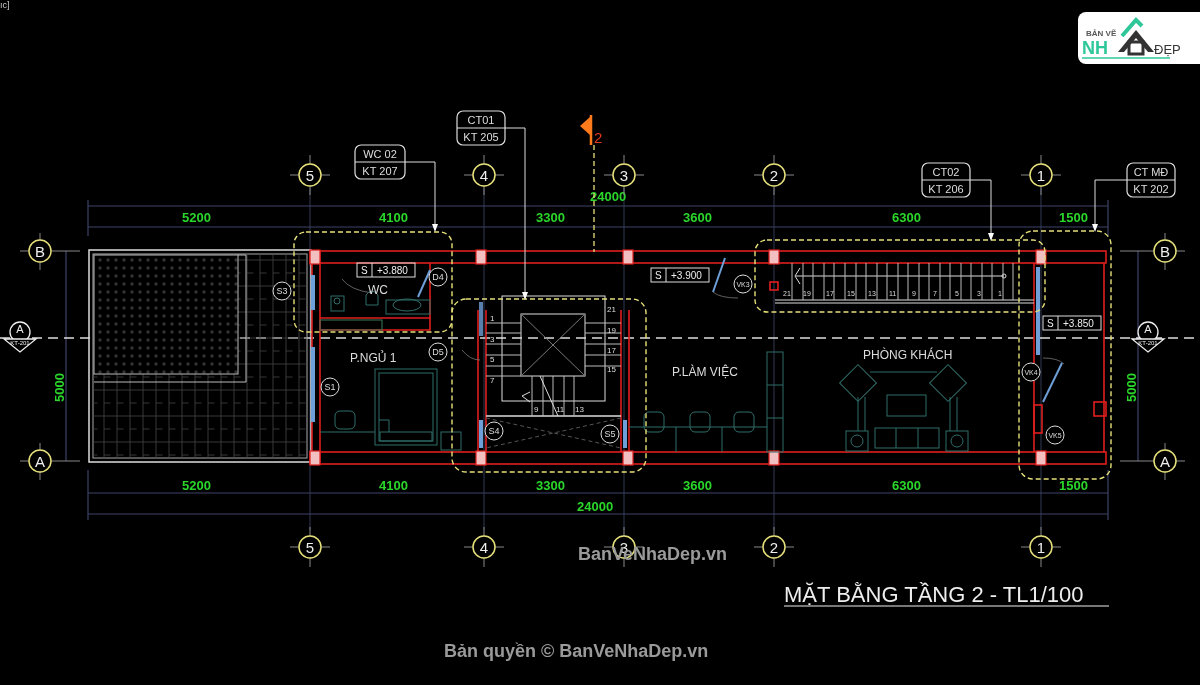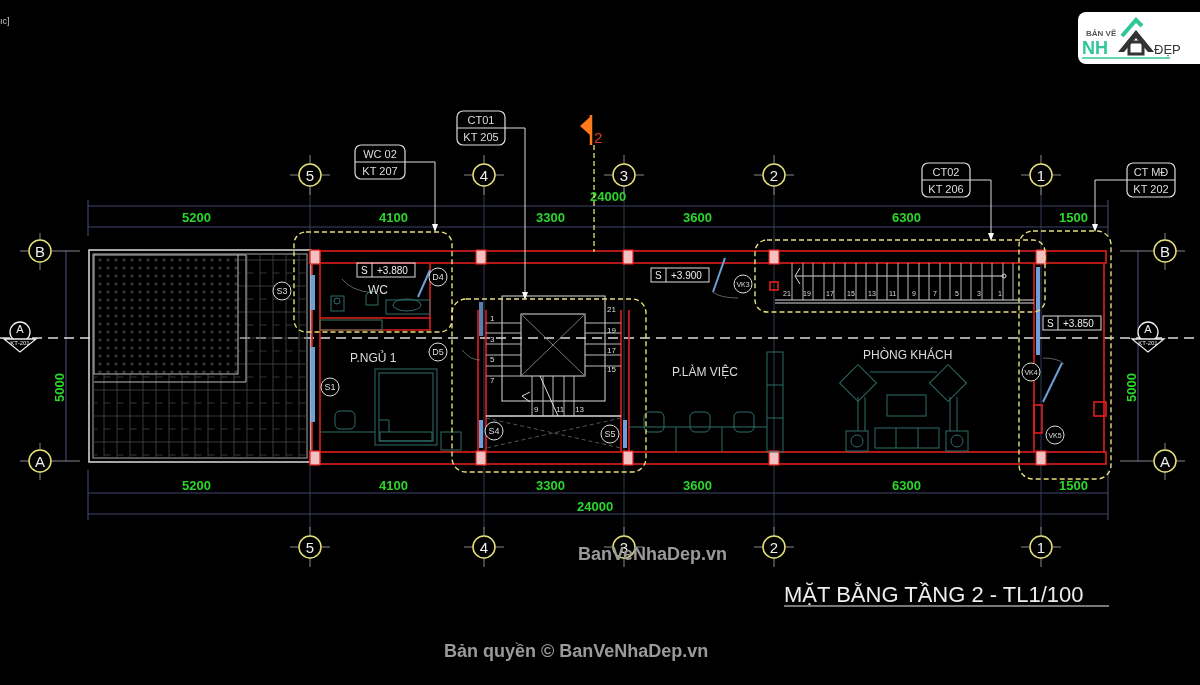--- a/index.html
+++ b/index.html
@@ -5,21 +5,21 @@
   html,body{margin:0;padding:0;background:#000;}
   body{width:1200px;height:685px;position:relative;overflow:hidden;font-family:"Liberation Sans",sans-serif;}
   svg{position:absolute;left:0;top:0;}
   .t{font-family:"Liberation Sans",sans-serif;}
   .dim{fill:#2bd62b;font-size:13px;font-family:"Liberation Sans",sans-serif;font-weight:bold;}
   .grid-lbl{fill:#eee;font-size:15px;text-anchor:middle;dominant-baseline:central;}
   .tagtxt{fill:#ddd;font-size:11px;text-anchor:middle;}
   .room{fill:#ddd;font-size:12px;}
   .wm{fill:#9a9a9a;font-size:18px;font-weight:bold;font-family:"Liberation Sans",sans-serif;}
   .title{fill:#eee;font-size:22px;}
-  .corner{position:absolute;left:0;top:16px;color:#ccc;font-size:9px;text-align:center;}
+  .corner{position:absolute;left:0;top:0;color:#ccc;font-size:9px;text-align:center;}
   .logo{position:absolute;left:1078px;top:12px;width:124px;height:52px;background:#fff;border-radius:8px;padding-left:16px;}
 </style>
 </head>
 <body>
 
 <div class="corner">ıc]</div>
 
 <svg width="1200" height="685" viewBox="0 0 1200 685">
 
   <g stroke="#333a55" stroke-width="1">

